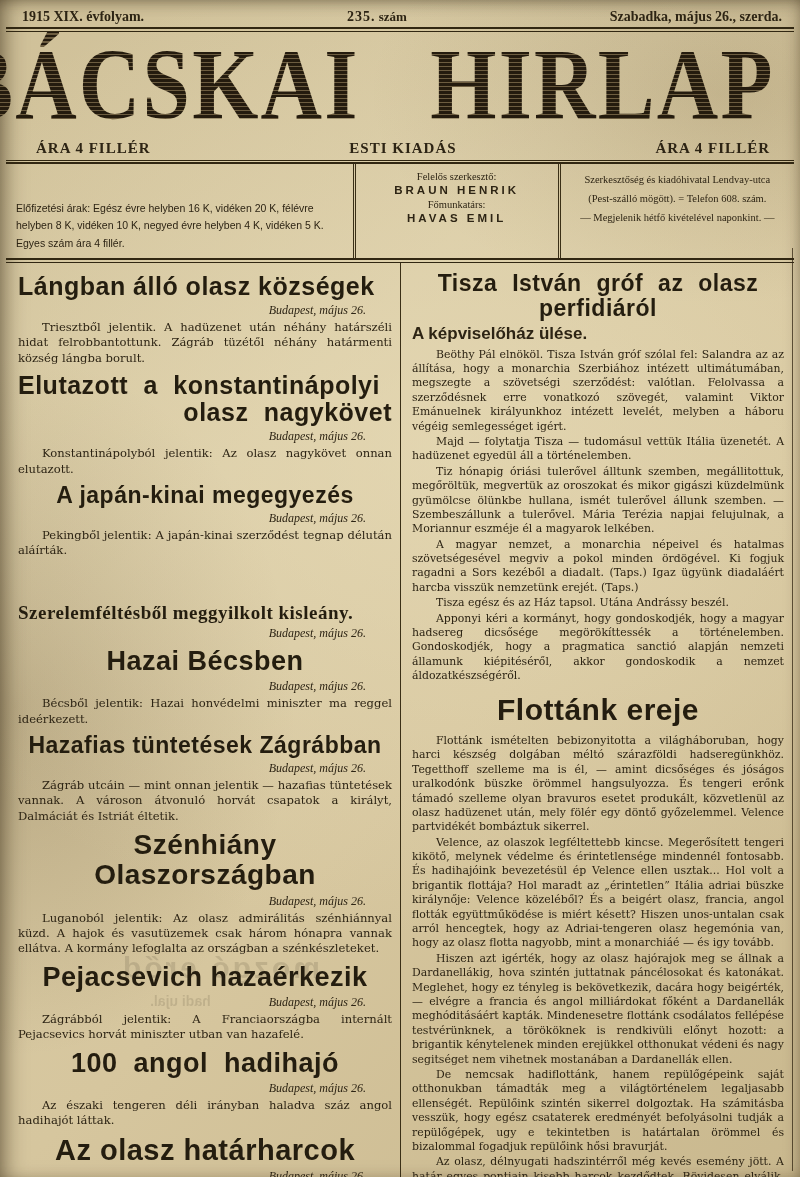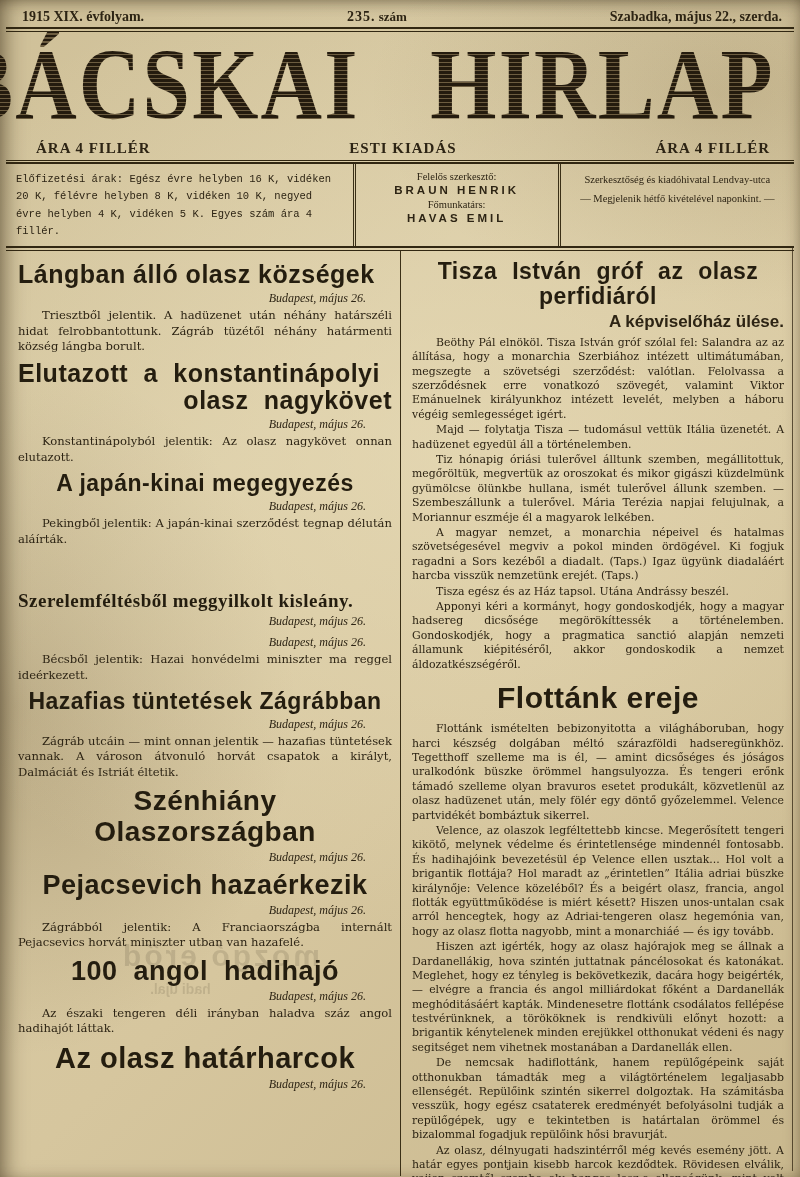--- a/index.html
+++ b/index.html
@@ -51,21 +51,21 @@
     display:flex; justify-content:space-between; align-items:center;
     padding:4px 30px 3px 36px;
     font-family:"Liberation Serif", serif; font-weight:bold; font-size:15px; letter-spacing:1px;
   }
   .imprint {
     display:flex; align-items:stretch; margin:0 6px;
     font-size:10.5px;
   }
   .imprint-cell { padding:7px 10px 6px; }
   .imprint-cell + .imprint-cell { border-left:3px double #3a2f16; }
-  .cell-sub { width:44%; line-height:1.65; font-family:Liberation Mono, monospace; }
+  .cell-sub { width:44%; line-height:1.65; font-family:Liberation Sans, sans-serif;margin-top:29px; }
   .cell-staff { width:26%; text-align:center; font-family:"Liberation Sans", sans-serif; }
   .cell-staff .lbl { font-size:10.5px; font-family:"Liberation Serif", serif; }
   .cell-staff .nm { font-weight:bold; letter-spacing:3px; font-size:11.5px; line-height:1.5; }
   .cell-office { width:30%; text-align:center; line-height:1.8; font-family:"Liberation Serif", serif; }
 
   
   .columns { display:flex; height:925px; }
   .col { width:50%; }
   .col-left { padding:10px 8px 0 18px; position:relative; }
   .col-right { border-left:1px solid #3a2f16; padding:8px 16px 0 11px; }
@@ -80,21 +80,21 @@
   .dateline {
     text-align:right; font-style:italic; font-size:12px; margin:3px 26px 2px 0;
     font-family:"Liberation Serif", serif;
   }
   .body-p {
     text-align:justify; text-indent:24px;
     font-size:11.6px; line-height:1.33; margin-bottom:1px;
     font-family:"DejaVu Serif", serif;
   }
   .col-right .body-p { font-size:10.9px; line-height:1.32; }
-  .subhead { font-family:"Liberation Sans", sans-serif; font-weight:bold; font-size:17px; text-align:right; margin:3px 0 4px; }
+  .subhead { font-family:"Liberation Sans", sans-serif; font-weight:bold; font-size:17px; text-align:left; margin:3px 0 4px; }
 
   .h25{font-size:25px;} .h24{font-size:23px;} .h26{font-size:23px;} .h27{font-size:27px;}
   .h28{font-size:28px;} .h29{font-size:29px;} .h19{font-size:19px;margin-top:44px;} .h31{font-size:30px;}
   .wsp{word-spacing:8px;}
 
   .ghost {
     position:absolute; opacity:.12; transform:scaleX(-1);
     font-family:"Liberation Sans", sans-serif; font-weight:bold; color:#1f1softcoral80c; color:#1f180c;
     pointer-events:none; white-space:nowrap;
   }
@@ -105,21 +105,21 @@
 <body>
 
 <div class="page">
 
   <div class="topbar">
     <span>1915 XIX. évfolyam.</span>
     <span class="issue">
       <b>235.</b>
       <span>szám</span>
     </span>
-    <span>Szabadka, május 22., szerda.</span>
+    <span>Szabadka, május 26., szerda.</span>
   </div>
   <div class="rule-a"></div>
 
   <h1 class="masthead">
     <span>BÁCSKAI HIRLAP</span>
   </h1>
 
   <div class="price-row">
     <span>ÁRA 4 FILLÉR</span>
     <span>ESTI KIADÁS</span>
@@ -130,20 +130,21 @@
   <div class="imprint">
     <div class="imprint-cell cell-sub">Előfizetési árak: Egész évre helyben 16 K, vidéken 20 K, félévre helyben 8 K, vidéken 10 K, negyed évre helyben 4 K, vidéken 5 K. Egyes szám ára 4 fillér.</div>
     <div class="imprint-cell cell-staff">
       <div class="lbl">Felelős szerkesztő:</div>
       <div class="nm">BRAUN HENRIK</div>
       <div class="lbl">Főmunkatárs:</div>
       <div class="nm">HAVAS EMIL</div>
     </div>
     <div class="imprint-cell cell-office">
       <div>Szerkesztőség és kiadóhivatal Lendvay-utca</div>
+      <div>(Pest-szálló mögött). = Telefon 608. szám.</div>
       <div>— Megjelenik hétfő kivételével naponkint. —</div>
     </div>
   </div>
   <div class="rule-a"></div>
 
   <main class="columns">
 
     <section class="col col-left">
       <span class="ghost ghost1">mozgó erőd</span>
       <span class="ghost ghost2">hadi ujal.</span>
@@ -166,33 +167,35 @@
         <div class="dateline">Budapest, május 26.</div>
         <p class="body-p">Pekingből jelentik: A japán-kinai szerződést tegnap délután aláírták.</p>
       </article>
 
       <article>
         <h2 class="head head-serif h19 ta-l">Szerelemféltésből meggyilkolt kisleány.</h2>
         <div class="dateline">Budapest, május 26.</div>
       </article>
 
       <article>
+        <h2 class="head h27 ta-c">Hazai Bécsben</h2>
         <div class="dateline">Budapest, május 26.</div>
         <p class="body-p">Bécsből jelentik: Hazai honvédelmi miniszter ma reggel ideérkezett.</p>
       </article>
 
       <article>
         <h2 class="head h24 ta-c">Hazafias tüntetések Zágrábban</h2>
         <div class="dateline">Budapest, május 26.</div>
         <p class="body-p">Zágráb utcáin — mint onnan jelentik — hazafias tüntetések vannak. A városon átvonuló horvát csapatok a királyt, Dalmáciát és Istriát éltetik.</p>
       </article>
 
       <article>
         <h2 class="head h28 ta-c wsp">Szénhiány Olaszországban</h2>
         <div class="dateline">Budapest, május 26.</div>
+        <p class="body-p">Luganoból jelentik: Az olasz admirálitás szénhiánnyal küzd. A hajok és vasutüzemek csak három hónapra vannak ellátva. A kormány lefoglalta az országban a szénkészleteket.</p>
       </article>
 
       <article>
         <h2 class="head h27 ta-c">Pejacsevich hazaérkezik</h2>
         <div class="dateline">Budapest, május 26.</div>
         <p class="body-p">Zágrábból jelentik: A Franciaországba internált Pejacsevics horvát miniszter utban van hazafelé.</p>
       </article>
 
       <article>
         <h2 class="head h27 ta-c wsp">100 angol hadihajó</h2>

